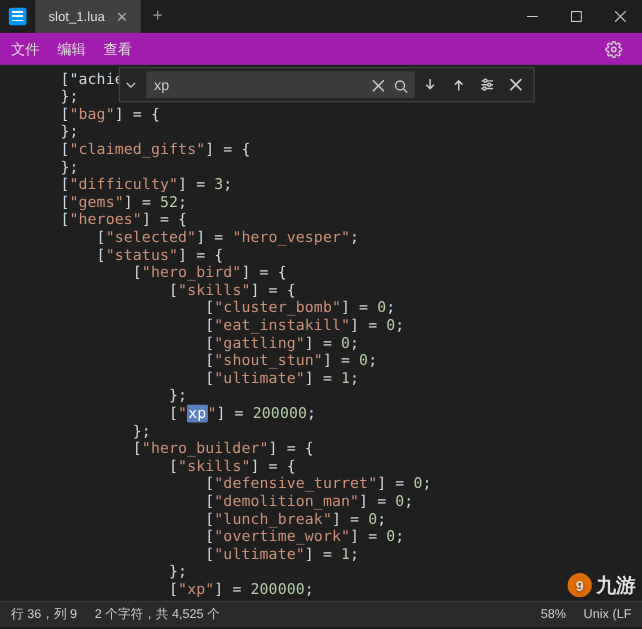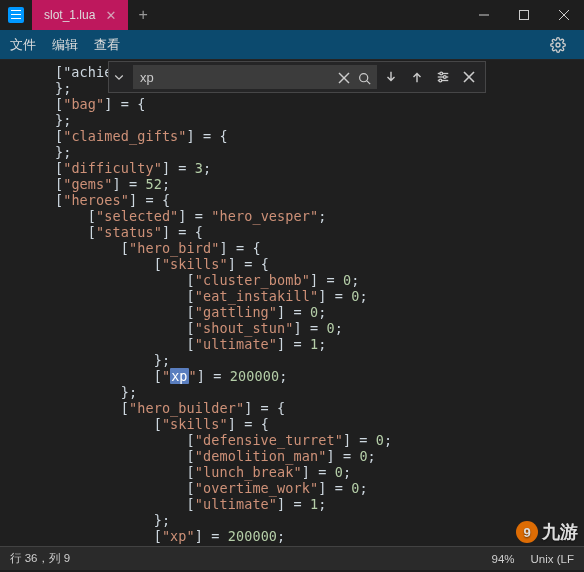--- a/index.html
+++ b/index.html
@@ -20,31 +20,31 @@
   background: #0098ff; border-radius: 2px;
   margin-right: 8px; flex-shrink: 0;
   position: relative;
 }
 .app-icon::after {
   content: ""; position: absolute;
   left: 3px; top: 3px; right: 3px; bottom: 3px;
   background: repeating-linear-gradient(to bottom, #fff 0 1.5px, transparent 1.5px 4px);
 }
 .tab { 
-  background: #be185d; padding: 0 12px;
+  background: #404040; padding: 0 12px;
   height: 30px; display: flex; align-items: center;
   gap: 10px; font-size: 12px; color: #ddd;
 }
 .tab .close-x { opacity: .7; font-size: 13px; }
 .tab-plus { width: 30px; display: flex; align-items: center; justify-content: center; font-size: 16px; color: #999; }
 .spacer { flex: 1; }
 .win-controls { display: flex; height: 30px; }
 .win-btn { width: 40px; display: flex; align-items: center; justify-content: center; color: #bbb; }
 .menubar {
-  height: 30px; background: #0c4a6e;
+  height: 30px; background: #a21caf;
   display: flex; align-items: center; padding: 0 10px; gap: 16px;
   font-size: 13px;
   border-bottom: 1px solid #242424;
 }
 .menubar .menu-item { color: #ddd; }
 .menubar .spacer { flex: 1; }
 .gear { width: 24px; text-align: right; color: #bbb; }
 .editor {
   position: relative; height: 486px;
   background: #1f1f1f; overflow: hidden;
@@ -237,21 +237,22 @@
       <svg width="12" height="12" viewBox="0 0 12 12">
           <line x1="1" y1="1" x2="11" y2="11" stroke="#ccc" stroke-width="1.6"></line>
           <line x1="11" y1="1" x2="1" y2="11" stroke="#ccc" stroke-width="1.6"></line>
         </svg>
     </span>
   </div>
 </div>
 
 <div class="statusbar">
   <span>行 36，列 9</span>
+  <span>2 个字符，共 4,525 个</span>
   <div class="spacer"></div>
-  <span>94%</span>
+  <span>58%</span>
   <span>Unix (LF</span>
 </div>
 
 <div class="watermark">
   <span class="logo">9</span>
   <span>九游</span>
 </div>
 
 </body></html>

